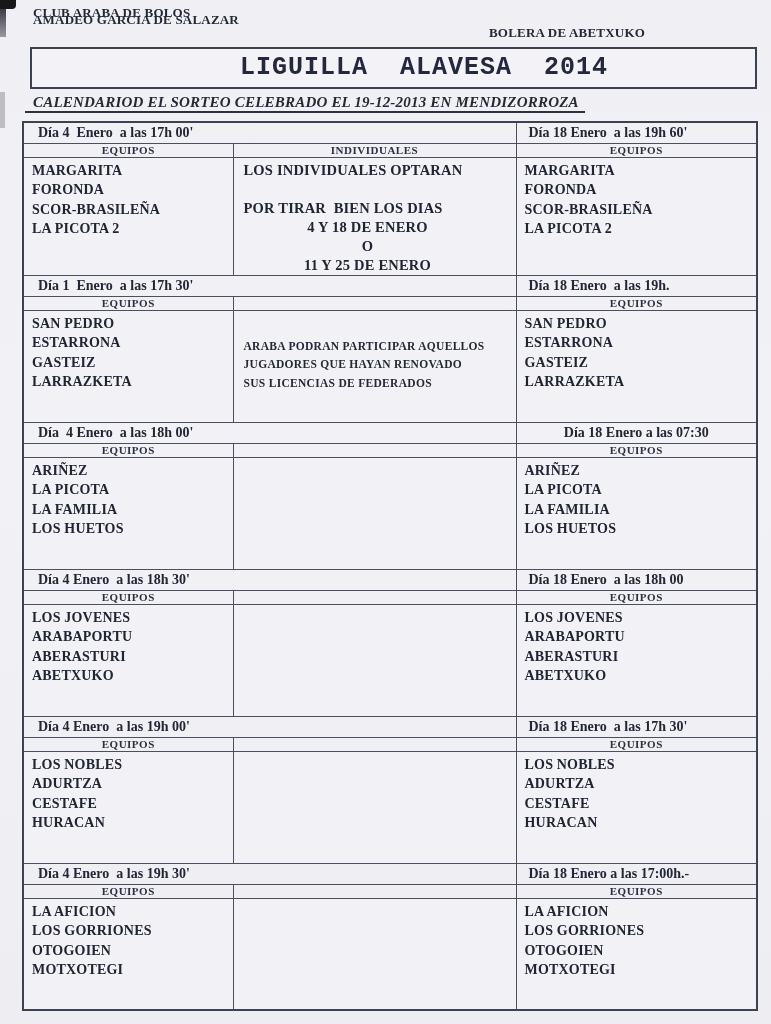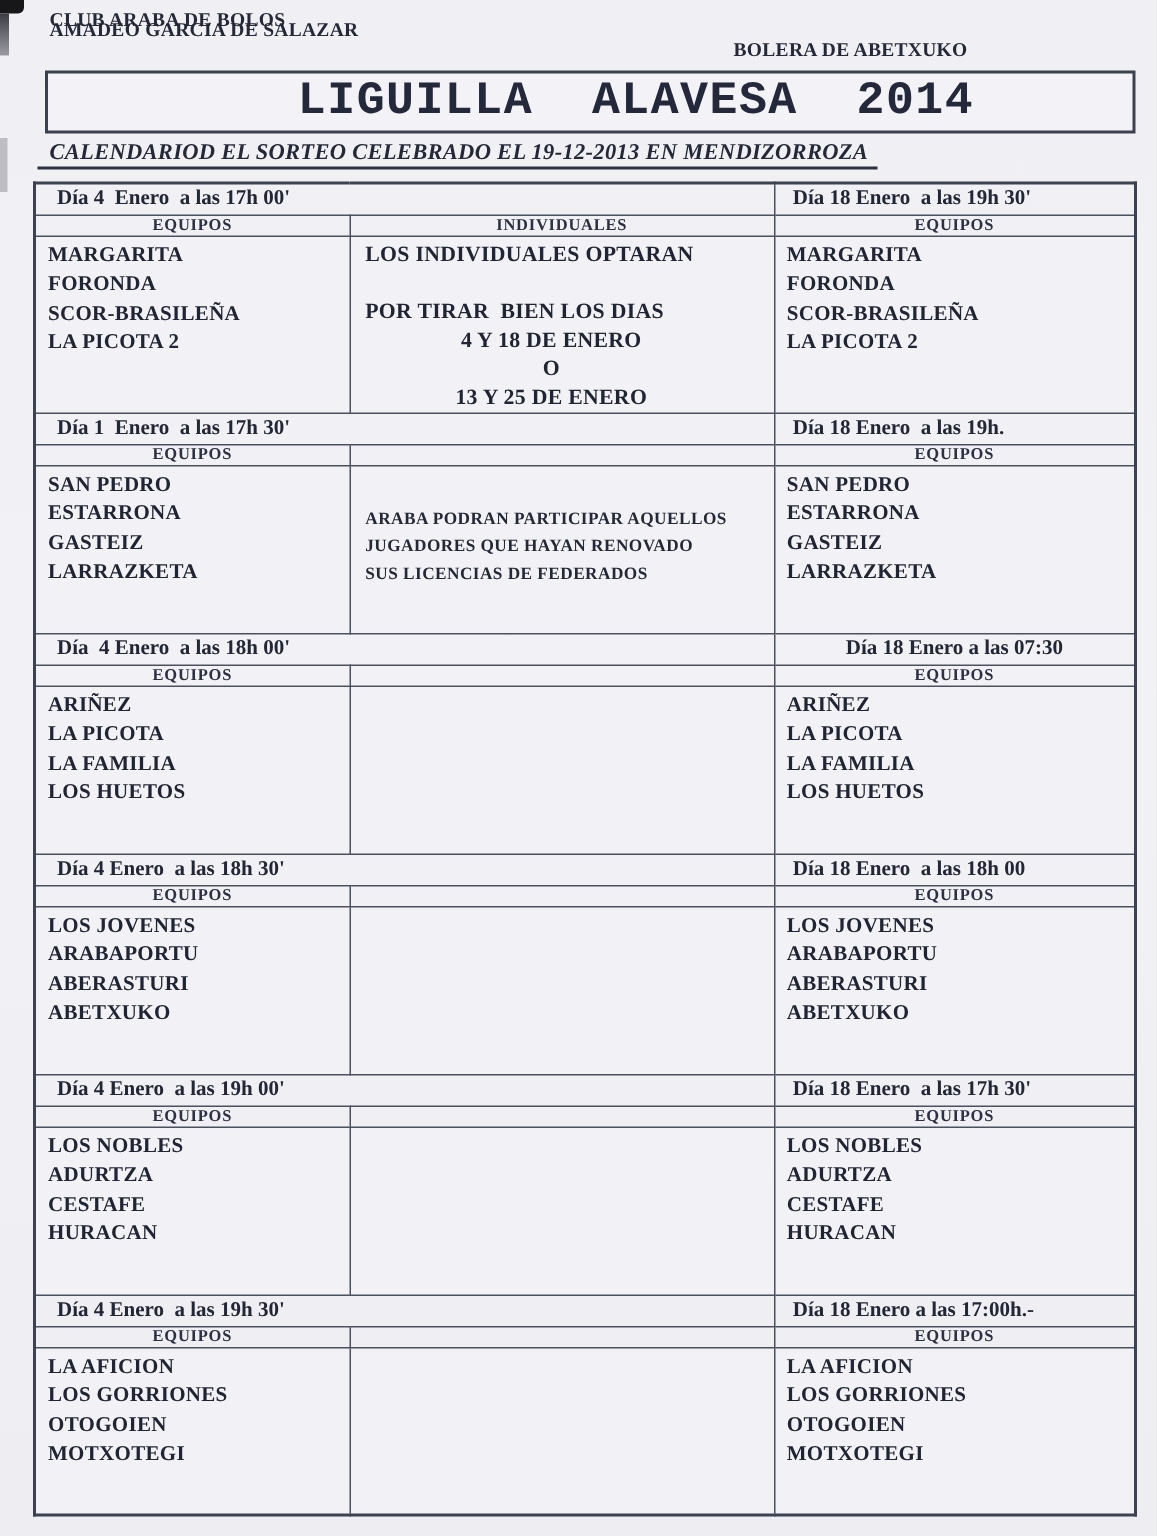--- a/index.html
+++ b/index.html
@@ -26,21 +26,21 @@
   .lh-venue{left:489px;top:25px;}
 
   
   .title-box{
     position:absolute;left:30px;top:47px;width:727px;height:42px;
     border:2px solid #3c4150;box-sizing:border-box;background:#f3f2f6;
   }
   .title-text{
     display:block;text-align:center;padding-left:61px;
     font-family:"Liberation Mono",monospace;font-weight:bold;
-    font-size:31px;line-height:38px;letter-spacing:1px;white-space:pre;color:#23283a;
+    font-size:25px;line-height:38px;letter-spacing:1px;white-space:pre;color:#23283a;
   }
 
   
   .subtitle{position:absolute;left:25px;top:93px;font-style:italic;}
   .subtitle span{
     font-weight:bold;font-size:15px;letter-spacing:.2px;white-space:pre;
     border-bottom:2px solid #2c3040;padding:0 6px 1px 8px;
   }
 
   
@@ -102,41 +102,41 @@
 
   <table class="schedule">
     <colgroup>
       <col style="width:210px">
       <col style="width:283px">
       <col style="width:241px">
     </colgroup>
     <tbody id="schedule-body">
         <tr class="dia-row">
           <td colspan="2" class="dia-left">Día 4  Enero  a las 17h 00'</td>
-          <td class="dia-right">Día 18 Enero  a las 19h 30'</td>
+          <td class="dia-right">Día 18 Enero  a las 19h 60'</td>
         </tr>
         <tr class="equipos-row">
           <td>EQUIPOS</td>
           <td>INDIVIDUALES</td>
           <td>EQUIPOS</td>
         </tr>
         <tr class="content-row">
           <td class="teams-cell">
             <div class="team">MARGARITA</div>
             <div class="team">FORONDA</div>
             <div class="team">SCOR-BRASILEÑA</div>
             <div class="team">LA PICOTA 2</div>
           </td>
           <td class="mid-big">
             <div class="mline">LOS INDIVIDUALES OPTARAN</div>
             <div class="mline"> </div>
             <div class="mline">POR TIRAR  BIEN LOS DIAS</div>
             <div class="mline a-center">4 Y 18 DE ENERO</div>
             <div class="mline a-center">O</div>
-            <div class="mline a-center">13 Y 25 DE ENERO</div>
+            <div class="mline a-center">11 Y 25 DE ENERO</div>
           </td>
           <td class="teams-cell">
             <div class="team">MARGARITA</div>
             <div class="team">FORONDA</div>
             <div class="team">SCOR-BRASILEÑA</div>
             <div class="team">LA PICOTA 2</div>
           </td>
         </tr>
         <tr class="dia-row">
           <td colspan="2" class="dia-left">Día 1  Enero  a las 17h 30'</td>

